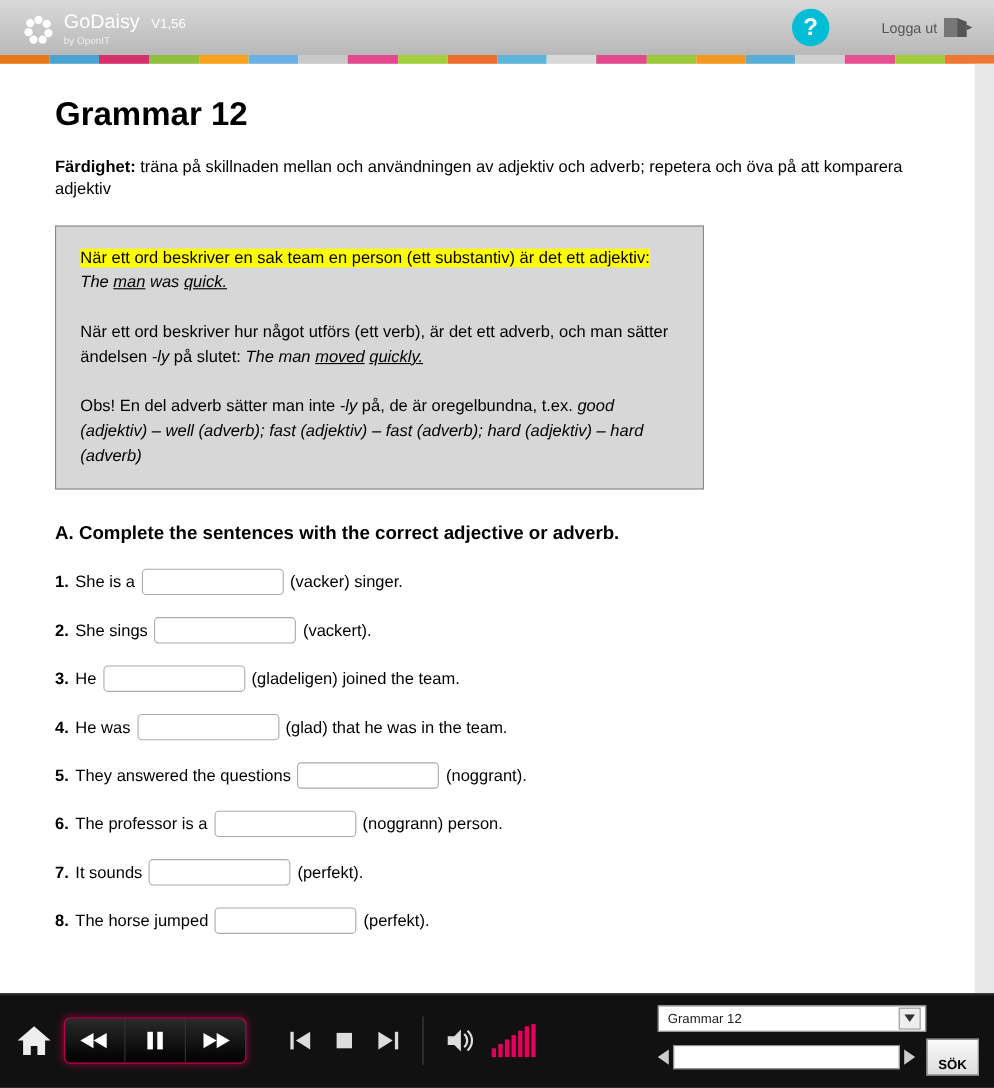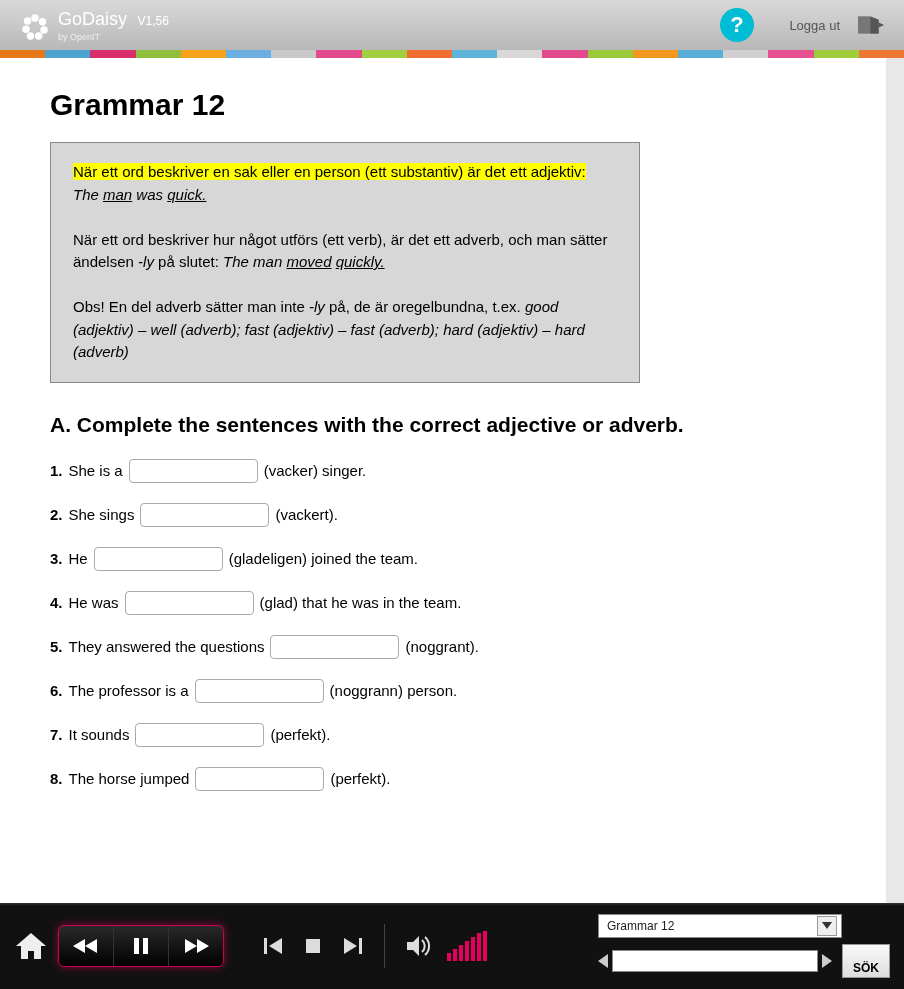--- a/index.html
+++ b/index.html
@@ -5,36 +5,36 @@
   html,body{margin:0;padding:0;font-family:Arial,Helvetica,sans-serif;background:#fff;width:904px;height:989px;overflow:hidden;}
   
   .header{height:50px;background:linear-gradient(#d9d9d9,#b8b8b8);display:flex;align-items:center;position:relative;}
   .logo-area{display:flex;align-items:flex-end;margin-left:20px;color:#fff;}
   .flower{width:30px;height:30px;margin-right:8px;}
   .brand{font-size:18px;}
   .version{font-size:12px;margin-left:6px;}
   .byline{font-size:9px;color:#eee;margin-top:2px;}
   .brand-col{display:flex;flex-direction:column;}
   .help-btn{position:absolute;right:150px;top:8px;width:34px;height:34px;border-radius:50%;background:#00bcd4;color:#fff;display:flex;align-items:center;justify-content:center;font-size:22px;font-weight:bold;cursor:pointer;}
-  .logout{position:absolute;right:20px;top:14px;display:flex;align-items:center;color:#555;font-size:13px;cursor:pointer;gap:12px;}
+  .logout{position:absolute;right:20px;top:14px;display:flex;align-items:center;color:#555;font-size:13px;cursor:pointer;}
   .logout-icon{width:26px;height:22px;margin-left:6px;}
   
   .rainbow{height:8px;display:flex;}
   .rainbow div{flex:1;}
   
   .frame{position:relative;height:845px;border-right:18px solid #e8e8e8;}
   .content{padding:20px 40px 20px 50px;overflow-y:auto;height:100%;box-sizing:border-box;font-size:15px;color:#000;}
   h1{font-size:30px;margin:10px 0 20px 0;font-weight:bold;}
   .skill{margin:0 0 22px 0;line-height:1.35;}
   .skill b{font-weight:bold;}
   .infobox{background:#d7d7d7;border:1px solid #888;padding:18px 22px;width:590px;box-sizing:border-box;margin-bottom:30px;line-height:1.5;}
   .infobox h3{margin:0 0 18px 0;font-size:15px;}
   .hl{background:#ffff00;}
   .u{text-decoration:underline;font-style:italic;}
-  .section-title{font-weight:bold;font-size:21px;margin:8px 0 22px 0;}
+  .section-title{font-weight:bold;font-size:17px;margin:8px 0 22px 0;}
   .q{margin:0 0 20px 0;display:flex;align-items:center;flex-wrap:wrap;gap:6px;}
   .q b{font-weight:bold;}
   .q input{border:1px solid #aaa;border-radius:4px;height:22px;width:115px;padding:0 6px;font-size:14px;}
   
   .player{height:86px;background:#111;position:relative;color:#ccc;}
   .player-top{position:absolute;top:0;left:0;right:0;height:3px;background:linear-gradient(#333,#111);}
   .player-inner{display:flex;align-items:center;height:100%;padding:0 14px;gap:10px;}
   .home-icon{width:34px;height:30px;cursor:pointer;}
   .btn-group{display:flex;background:linear-gradient(#2a2a2a,#000);border:1px solid #cc0055;border-radius:6px;overflow:hidden;box-shadow:0 0 8px rgba(255,0,100,.5);}
   .btn-group .pbtn{width:54px;height:40px;display:flex;align-items:center;justify-content:center;cursor:pointer;border-right:1px solid #333;}
@@ -114,24 +114,28 @@
     <div style="background: rgb(88, 174, 214);"></div>
     <div style="background: rgb(208, 208, 208);"></div>
     <div style="background: rgb(230, 79, 144);"></div>
     <div style="background: rgb(160, 203, 58);"></div>
     <div style="background: rgb(238, 119, 51);"></div>
   </div>
 
 <div class="frame">
   <div class="content">
     <h1>Grammar 12</h1>
+    <p class="skill">
+      <b>Färdighet:</b>
+      <span>träna på skillnaden mellan och användningen av adjektiv och adverb; repetera och öva på att komparera adjektiv</span>
+    </p>
 
     <div class="infobox">
       <div>
-        <span class="hl">När ett ord beskriver en sak eller en person (ett substantiv) är det ett adjektiv:</span><br>
+        <span class="hl">När ett ord beskriver en sak team en person (ett substantiv) är det ett adjektiv:</span><br>
         <em>
           <span>The </span><span class="u">man</span><span> was </span><span class="u">quick.</span>
         </em>
       </div>
       <br>
       <div>
         <span>När ett ord beskriver hur något utförs (ett verb), är det ett adverb, och man sätter ändelsen </span><em>-ly</em><span> på slutet: </span><em><span>The man </span><span class="u">moved</span><span> </span><span class="u">quickly.</span></em>
       </div>
       <br>
       <div>

